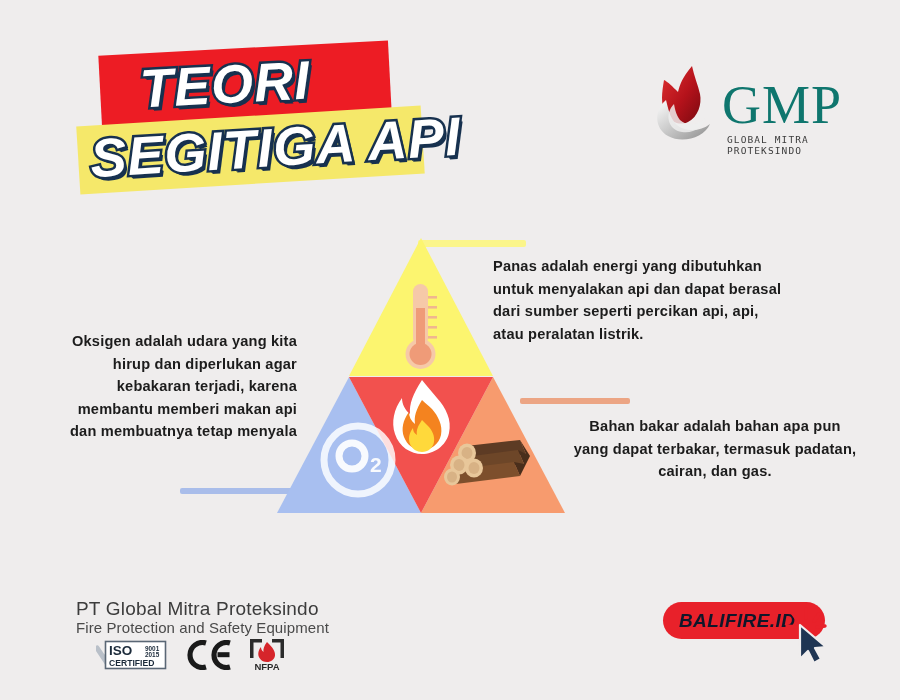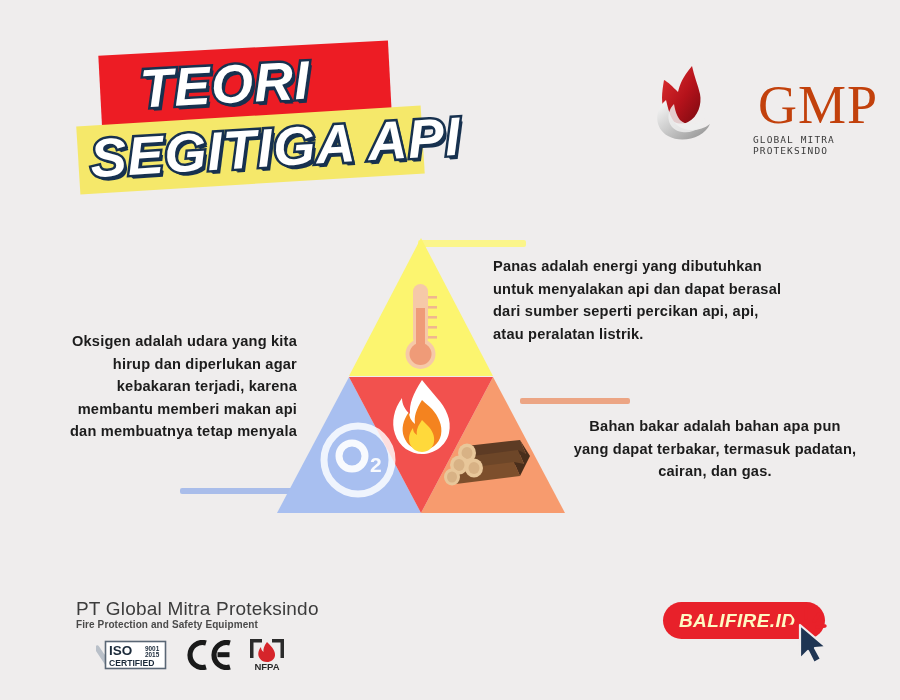--- a/index.html
+++ b/index.html
@@ -92,33 +92,31 @@
     width: 80px;
     height: 88px;
   }
   .gmp-word {
     position: absolute;
     left: 72px;
     top: 20px;
     font-family: "Liberation Serif", serif;
     font-size: 54px;
     line-height: 1;
-    color: #c2410c;
+    color: #0f766e;
     letter-spacing: 1px;
-    margin-left: 36px;
   }
   .gmp-sub {
     position: absolute;
     left: 77px;
     top: 76px;
     font-family: "DejaVu Sans Mono", monospace;
     font-size: 9.5px;
     letter-spacing: 1.1px;
     color: #3b3b3b;
-    margin-left: 26px;
   }
 
   
   .triangle-wrap {
     position: absolute;
     left: 276px;
     top: 238px;
     width: 290px;
     height: 275px;
   }
@@ -184,24 +182,23 @@
     left: 76px;
     top: 598px;
     font-size: 19px;
     color: #3c3c3c;
     letter-spacing: 0.2px;
   }
   .footer-tagline {
     position: absolute;
     left: 76px;
     top: 619px;
-    font-size: 10px;
+    font-size: 15px;
     color: #4a4a4a;
     letter-spacing: 0.1px;
-    font-weight: bold;
   }
   .cert-row {
     position: absolute;
     left: 96px;
     top: 637px;
     display: flex;
     align-items: center;
     gap: 17px;
     justify-content: center;
   }
@@ -234,21 +231,21 @@
     width: 162px;
     height: 37px;
     background: #e8212a;
     border-radius: 19px;
     display: flex;
     align-items: center;
     padding-left: 16px;
     box-sizing: border-box;
   }
   .balifire-label {
-    color: #fef9c3;
+    color: #0f172a;
     font-size: 19px;
     font-weight: bold;
     font-style: italic;
     letter-spacing: 0.4px;
   }
   .cursor-icon {
     position: absolute;
     left: 120px;
     top: 4px;
     width: 56px;

